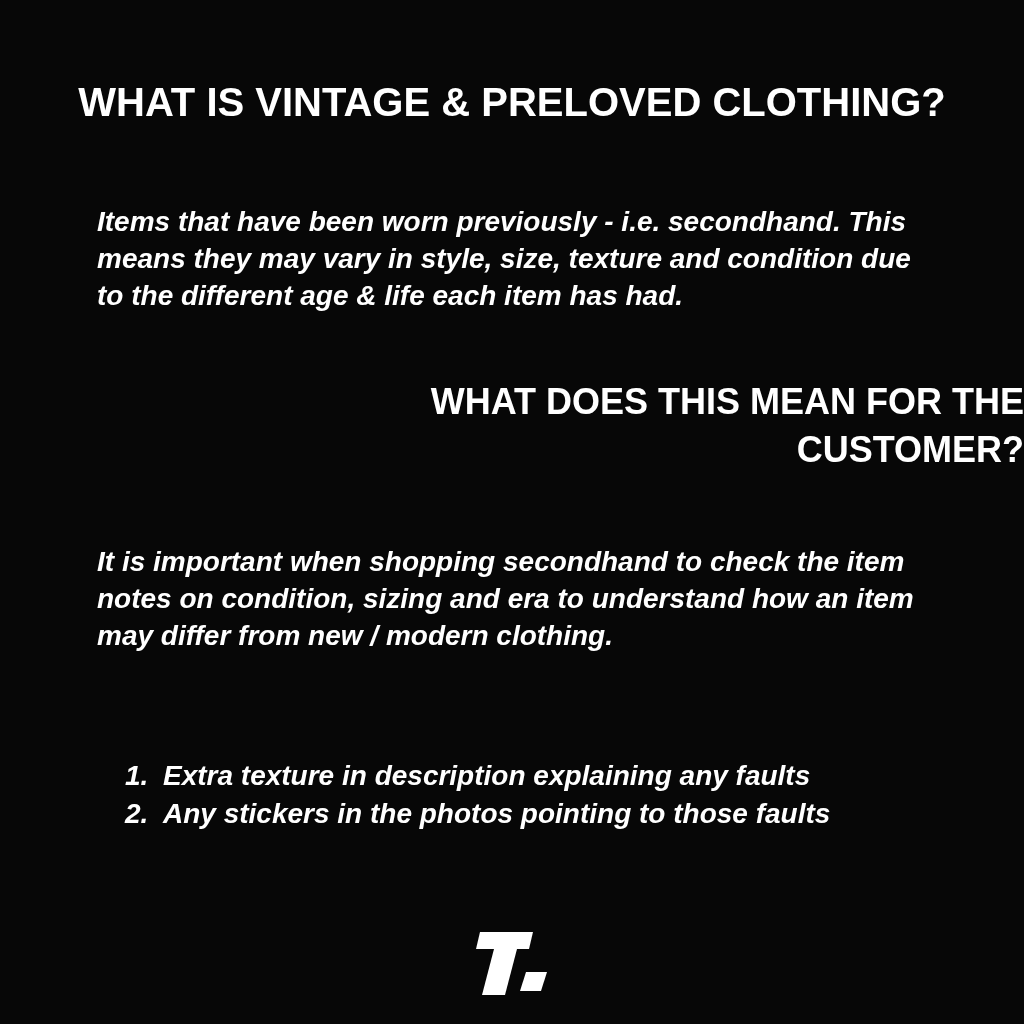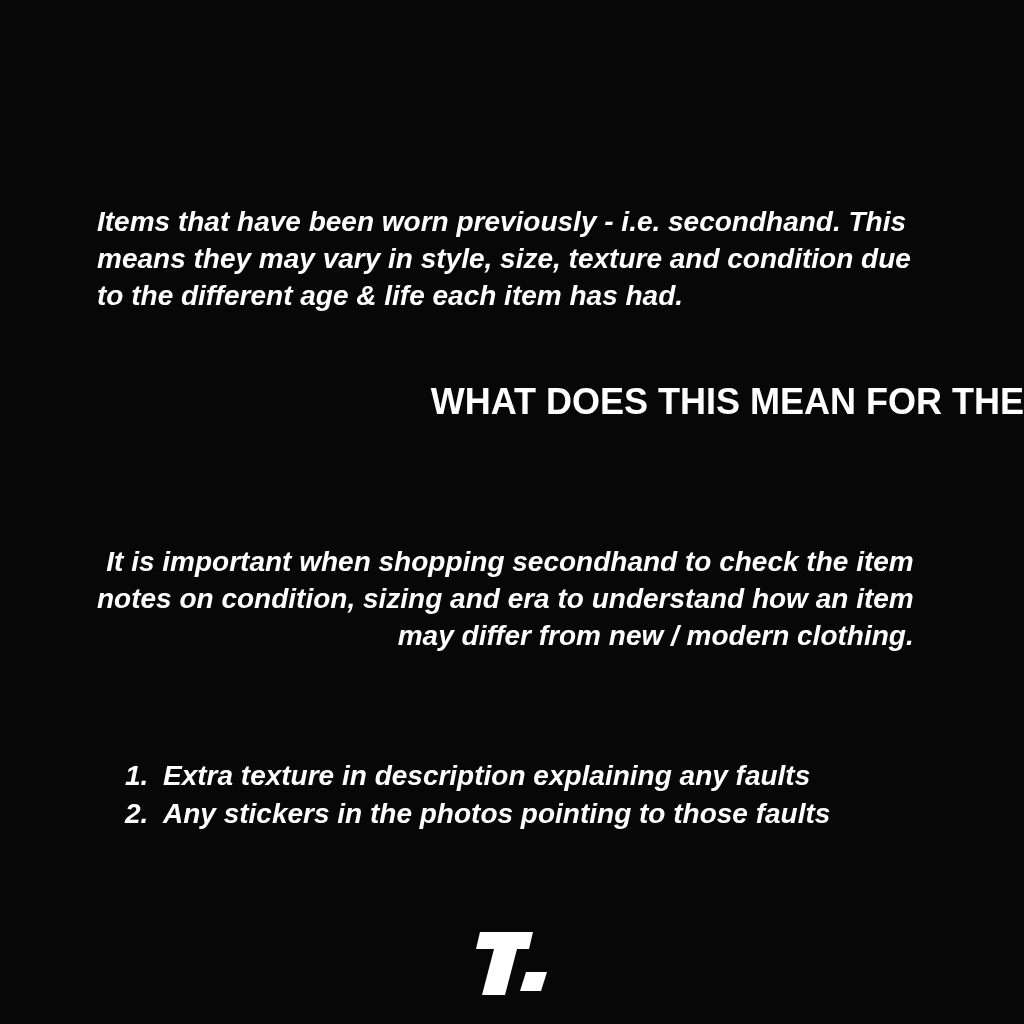--- a/index.html
+++ b/index.html
@@ -40,21 +40,21 @@
     position: absolute;
     left: 97px;
     font-size: 28px;
     font-weight: 700;
     font-style: italic;
     line-height: 37px;
     white-space: nowrap;
     margin-top: 13px;
   }
   .intro-paragraph   { top: 190px; }
-  .customer-body     { top: 530px; text-align: right; }
+  .customer-body     { top: 530px; }
   .list-intro        { top: 678px; }
   .numbered-list {
     position: absolute;
     top: 757px;
     left: 125px;
     font-size: 28px;
     font-weight: 700;
     font-style: italic;
     line-height: 38px;
   }
@@ -75,29 +75,31 @@
     overflow: hidden;
     clip: rect(0 0 0 0);
     white-space: nowrap;
   }
 </style>
 </head>
 <body>
 
 <div class="canvas">
 
+  <h1 class="page-title">WHAT IS VINTAGE &amp; PRELOVED CLOTHING?</h1>
 
   <div class="body-copy intro-paragraph">
     <div>Items that have been worn previously - i.e. secondhand. This</div>
     <div>means they may vary in style, size, texture and condition due</div>
     <div>to the different age &amp; life each item has had.</div>
   </div>
 
   <h2 class="section-heading">
     <div>WHAT DOES THIS MEAN FOR THE</div>
+    <div>CUSTOMER?</div>
   </h2>
 
   <div class="body-copy customer-body">
     <div>It is important when shopping secondhand to check the item</div>
     <div>notes on condition, sizing and era to understand how an item</div>
     <div>may differ from new / modern clothing.</div>
   </div>
 
 
   <div class="numbered-list">

